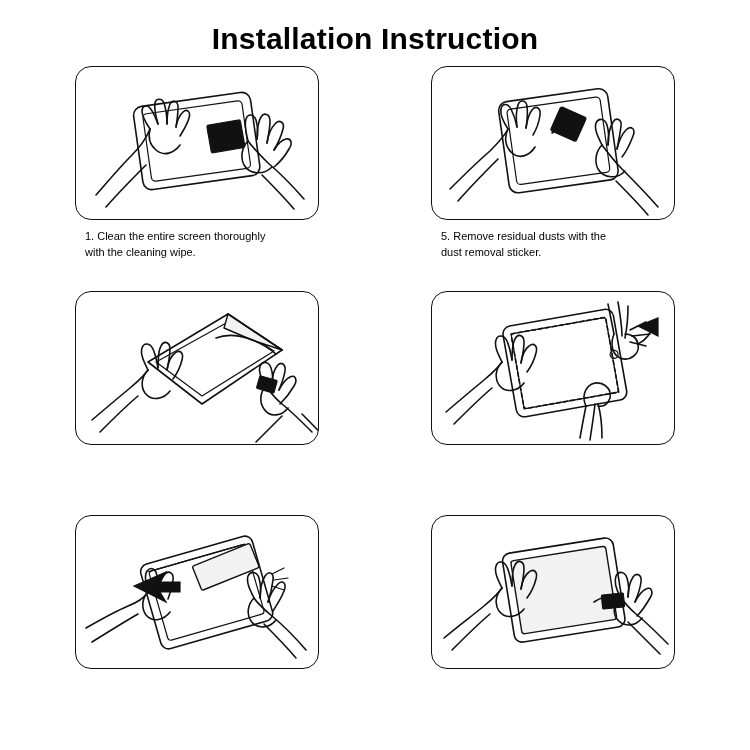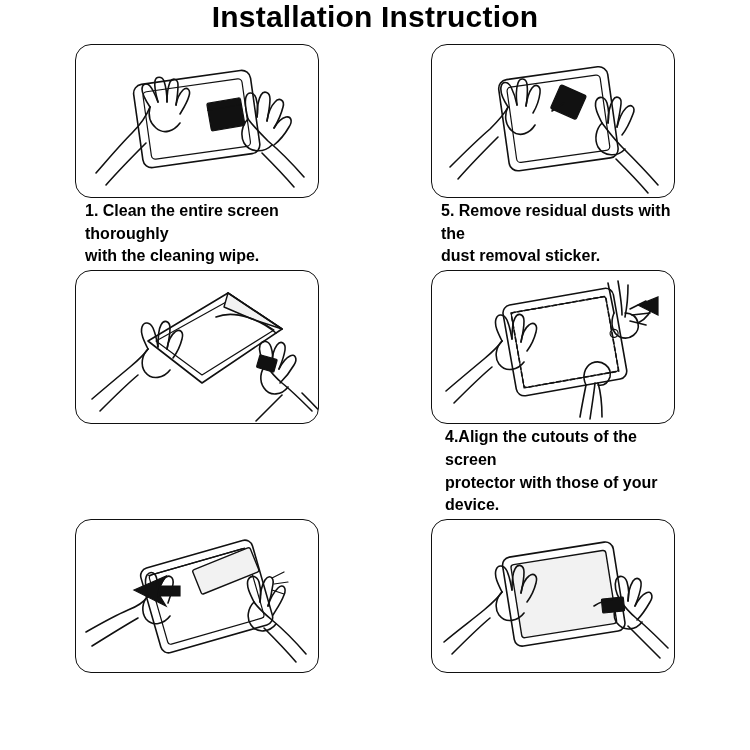--- a/index.html
+++ b/index.html
@@ -18,20 +18,21 @@
     position: relative;
     width: 750px;
     height: 750px;
     box-sizing: border-box;
   }
   .title {
     text-align: center;
     font-size: 30px;
     font-weight: bold;
     letter-spacing: 0.2px;
+    padding-top: 22px;
     margin: 0 0 10px 0;
   }
   .grid {
     display: grid;
     grid-template-columns: 1fr 1fr;
     grid-template-rows: 1fr 1fr 1fr;
     column-gap: 6px;
     row-gap: 2px;
     padding: 0 22px;
     box-sizing: border-box;
@@ -47,23 +48,23 @@
     width: 242px;
     height: 152px;
     border: 1.6px solid #111;
     border-radius: 16px;
     background: #fff;
     position: relative;
     overflow: hidden;
   }
   .caption {
     width: 236px;
-    margin-top: 2px;
-    font-size: 16px;
-    font-weight: bold;
+    margin-top: 9px;
+    font-size: 11px;
+    font-weight: normal;
     line-height: 1.42;
     text-align: left;
     padding-left: 6px;
     box-sizing: border-box;
   }
   .caption.c4 { padding-left: 10px; }
   .caption.c5 { padding-left: 6px; }
   svg { display: block; }
   .ln { fill: none; stroke: #111; stroke-width: 1.6; stroke-linecap: round; stroke-linejoin: round; }
   .ln-thin { fill: none; stroke: #111; stroke-width: 1.2; stroke-linecap: round; stroke-linejoin: round; }
@@ -232,22 +233,20 @@
           </g>
 
           <g class="ln">
             <path d="M198 38 L 214 30"></path>
             <path d="M200 44 L 218 42"></path>
             <path d="M198 50 L 214 54"></path>
           </g>
           <polygon class="fill-dark" points="206,34 226,26 226,44"></polygon>
         </svg>
       </div>
-      <div class="caption c4" style="white-space:pre-line">4.Align the cutouts of the screen
-protector with those of your device.</div>
     </div>
 
     <div class="cell">
       <div class="panel">
         <svg width="242" height="152" viewBox="0 0 242 152">
 
           <g transform="rotate(-16 126 82)">
             <rect class="fill-white" x="74" y="34" width="116" height="88" rx="8"></rect>
             <rect class="ln-thin fill-none" x="82" y="42" width="100" height="72" rx="3"></rect>
             <path class="ln-thin" d="M82 42 L182 42"></path>

